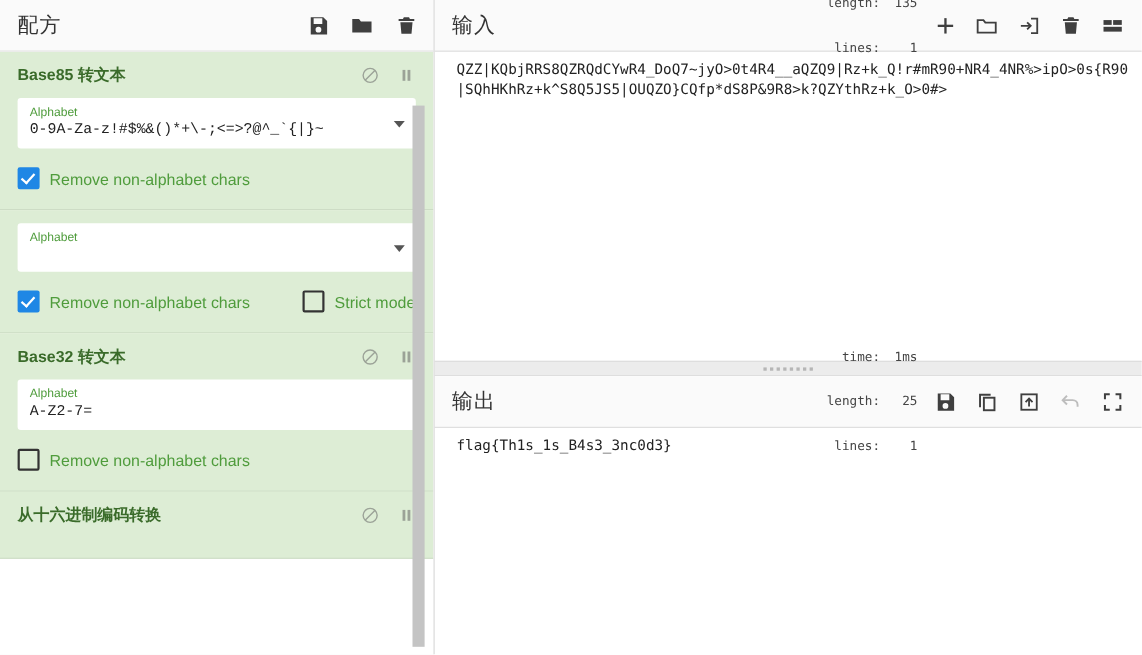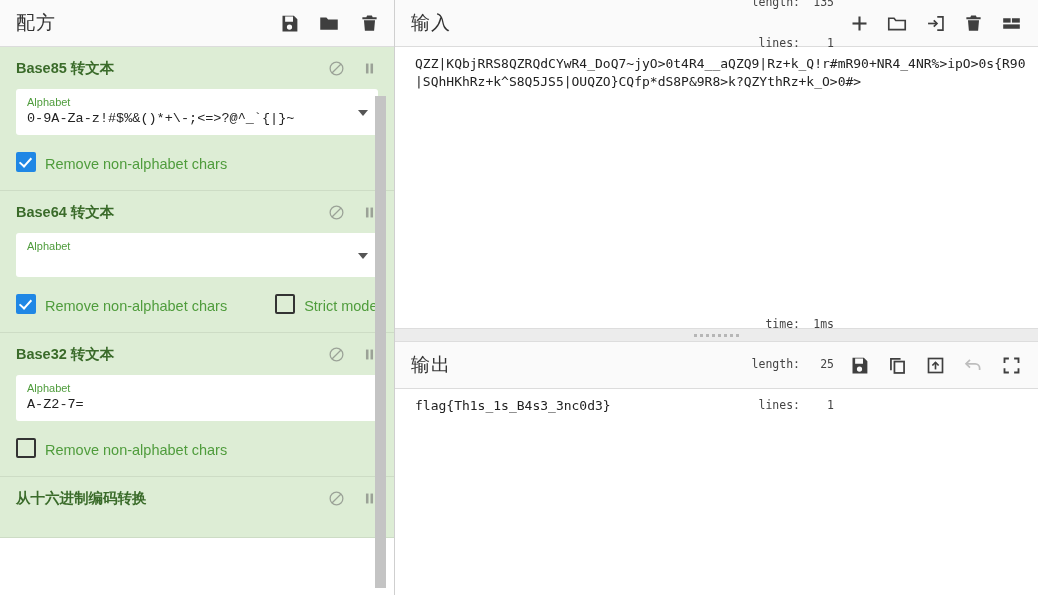--- a/index.html
+++ b/index.html
@@ -209,37 +209,20 @@
         </div>
         <div class="arg-checks">
           <label class="chk-wrap">
             <span class="chk on"></span>
             <span class="chk-label">Remove non-alphabet chars</span>
           </label>
         </div>
       </div>
 
       <div class="op">
-        <div class="op-head">
-          <span class="op-title">Base64 转文本</span>
-          <span class="op-ctrls">
-            <span class="ctrl">
-              <svg width="17" height="17" viewBox="0 0 24 24" fill="none" stroke="#666" stroke-width="1.8">
-                <circle cx="12" cy="12" r="9"></circle>
-                  <line x1="5.6" y1="18.4" x2="18.4" y2="5.6"></line>
-              </svg>
-            </span>
-            <span class="ctrl">
-              <svg width="17" height="17" viewBox="0 0 24 24" fill="#666">
-                <rect x="7" y="5" width="3.6" height="14"></rect>
-                  <rect x="13.4" y="5" width="3.6" height="14"></rect>
-              </svg>
-            </span>
-          </span>
-        </div>
         <div class="arg-field">
           <div class="arg-label">Alphabet</div>
           <span class="caret"></span>
         </div>
         <div class="arg-checks">
           <label class="chk-wrap">
             <span class="chk on"></span>
             <span class="chk-label">Remove non-alphabet chars</span>
           </label>
           <label class="chk-wrap second">

